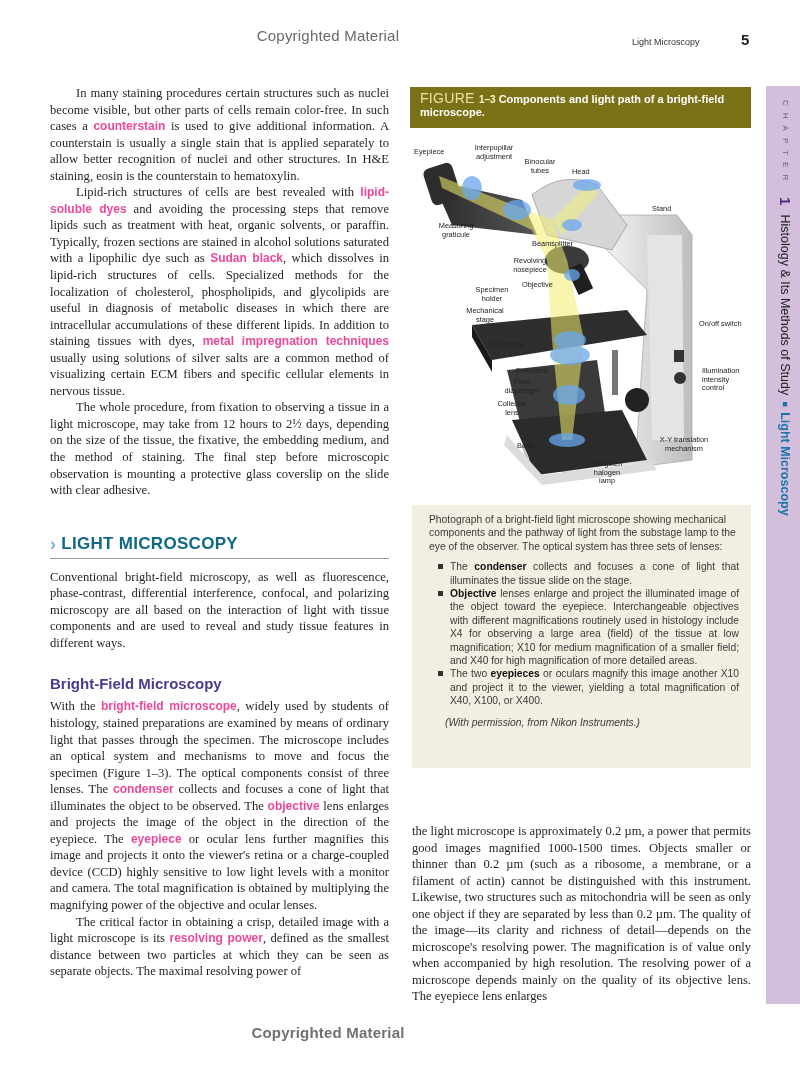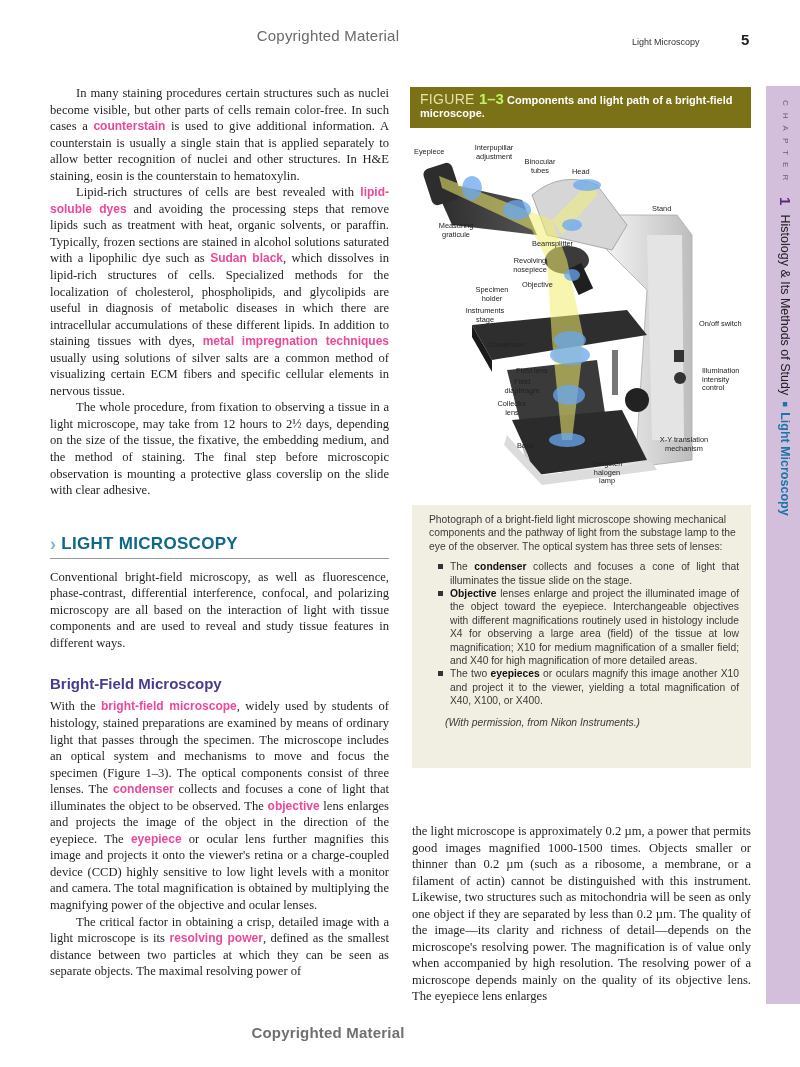--- a/index.html
+++ b/index.html
@@ -26,21 +26,21 @@
   .section-head { margin-top: 35px; margin-bottom: 10px; border-bottom: 1px solid #9a9a9a; padding-bottom: 3px;
     font-family: "Liberation Sans", sans-serif; font-weight: bold; font-size: 17px; color: #0e6887; letter-spacing: 0.3px; display:flex; align-items:center; }
   .section-head .chev { color: #7cb7cf; font-size: 18px; margin-right: 5px; font-weight: bold; }
   .sub-head { margin-top: 24px; margin-bottom: 6px; font-family: "Liberation Sans", sans-serif; font-weight: bold;
     font-size: 15px; color: #4b3a8f; }
 
   
   .fig-header { position: absolute; left: 410px; top: 87px; width: 341px; height: 41px; background: #7b7116;
     padding: 5px 10px; font-family: "Liberation Sans", sans-serif; color: #fff; font-size: 11px; font-weight: bold; line-height: 13px; }
   .fig-header .fig-label { font-weight: normal; font-size: 14px; color: #e8e2a8; letter-spacing: 0.3px; }
-  .fig-header .fig-num { font-weight: bold; font-size: 15px; color: #bef264; }
+  .fig-header .fig-num { font-weight: bold; font-size: 10px; color: #fef9c3; }
 
   .fig-image { position: absolute; left: 412px; top: 140px; width: 340px; height: 355px; }
   .fig-label-txt { position: absolute; font-family: "Liberation Sans", sans-serif; font-size: 7.4px; color: #222;
     line-height: 8.5px; text-align: center; }
 
   .caption-box { position: absolute; left: 412px; top: 505px; width: 339px; height: 263px; background: #f1efe2;
     padding: 8px 12px 8px 17px; font-family: "Liberation Sans", sans-serif; font-size: 10.3px; line-height: 13.4px; color: #3a3a3a; }
   .caption-box ul { list-style: none; margin-top: 7px; padding-left: 9px; }
   .caption-box li { position: relative; padding-left: 12px; text-align: justify; }
   .caption-box li::before { content: ""; position: absolute; left: 0; top: 4px; width: 5px; height: 5px; background: #333; }
@@ -138,21 +138,21 @@
   <div class="fig-label-txt" style="left:2px;top:8px;">Eyepiece</div>
   <div class="fig-label-txt" style="left:58px;top:4px;width:48px;">Interpupillar adjustment</div>
   <div class="fig-label-txt" style="left:108px;top:18px;width:40px;">Binocular tubes</div>
   <div class="fig-label-txt" style="left:160px;top:28px;">Head</div>
   <div class="fig-label-txt" style="left:240px;top:65px;">Stand</div>
   <div class="fig-label-txt" style="left:22px;top:82px;width:44px;">Measuring graticule</div>
   <div class="fig-label-txt" style="left:78px;top:100px;margin-left:42px;">Beamsplitter</div>
   <div class="fig-label-txt" style="left:96px;top:117px;width:44px;">Revolving nosepiece</div>
   <div class="fig-label-txt" style="left:110px;top:141px;">Objective</div>
   <div class="fig-label-txt" style="left:60px;top:146px;width:40px;">Specimen holder</div>
-  <div class="fig-label-txt" style="left:50px;top:167px;width:46px;">Instruments stage</div>
+  <div class="fig-label-txt" style="left:50px;top:167px;width:46px;">Mechanical stage</div>
   <div class="fig-label-txt" style="left:287px;top:180px;text-align:right;">On/off switch</div>
   <div class="fig-label-txt" style="left:290px;top:203px;width:46px;text-align:left;margin-top:24px;">Illumination intensity control</div>
   <div class="fig-label-txt" style="left:76px;top:201px;">Condenser</div>
   <div class="fig-label-txt" style="left:104px;top:227px;">Field lens</div>
   <div class="fig-label-txt" style="left:88px;top:238px;width:44px;">Field diaphragm</div>
   <div class="fig-label-txt" style="left:80px;top:260px;width:40px;">Collector lens</div>
   <div class="fig-label-txt" style="left:105px;top:302px;">Base</div>
   <div class="fig-label-txt" style="left:246px;top:296px;width:52px;">X-Y translation mechanism</div>
   <div class="fig-label-txt" style="left:175px;top:320px;width:40px;">Tungsten halogen lamp</div>
 </div>

